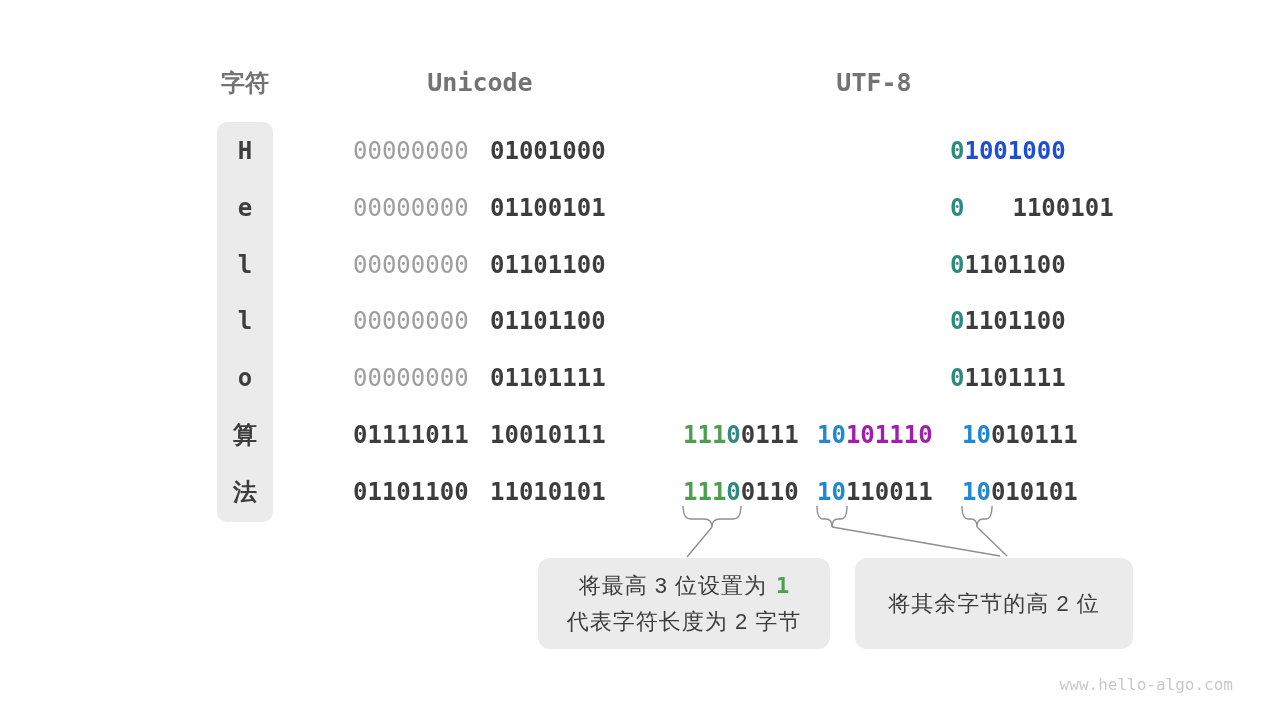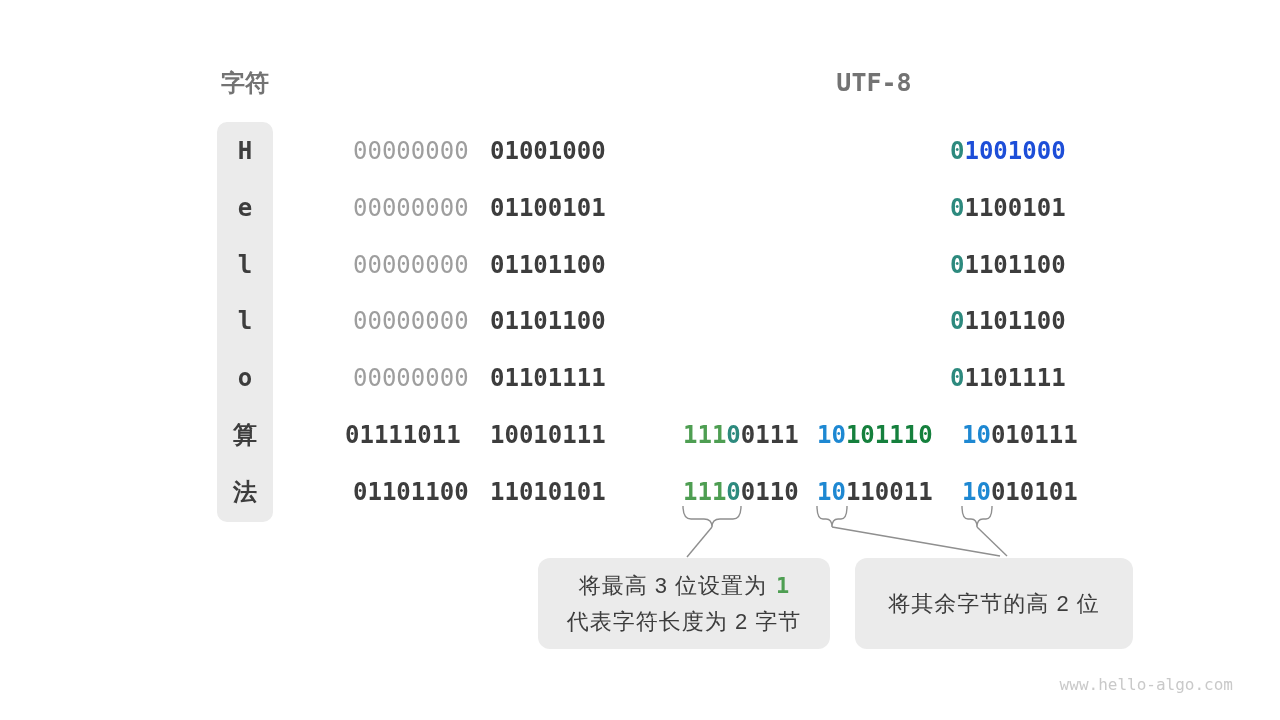--- a/index.html
+++ b/index.html
@@ -42,50 +42,51 @@
     position:absolute;left:1023px;top:676px;width:210px;text-align:right;
     font-family:"DejaVu Sans Mono",monospace;font-size:16px;line-height:18px;
   }
 </style>
 </head>
 <body>
 
 <div id="canvas">
 
   <div class="hdr" style="left:217px;top:68px;width:56px;">字符</div>
+  <div class="hdr mono" style="left:380px;top:68px;width:200px;">Unicode</div>
   <div class="hdr mono" style="left:774px;top:68px;width:200px;">UTF-8</div>
 
   <div class="char-col-bg" style="background: rgb(235, 235, 235);"></div>
 
   <div id="rows">
       <div class="char-cell" style="top: 135px;">H</div>
       <div class="byte" style="left: 353px; top: 136px;"><span class="muted" style="color: rgb(158, 158, 158);">00000000</span></div>
       <div class="byte" style="left: 490px; top: 136px;"><span style="color: rgb(61, 61, 61);">01001000</span></div>
       <div class="byte" style="left: 950px; top: 136px;"><span style="color: rgb(45, 138, 126);">0</span><span style="color: #1d4ed8;">1001000</span></div>
       <div class="char-cell" style="top: 192px;">e</div>
       <div class="byte" style="left: 353px; top: 193px;"><span class="muted" style="color: rgb(158, 158, 158);">00000000</span></div>
       <div class="byte" style="left: 490px; top: 193px;"><span style="color: rgb(61, 61, 61);">01100101</span></div>
-      <div class="byte" style="left: 950px; top: 193px;"><span style="color: rgb(45, 138, 126);">0</span><span style="color: rgb(61, 61, 61);">1100101</span></div>
+      <div class="byte" style="left: 950px; top: 193px;"><span style="color: rgb(45, 138, 126);">0</span><span style="color: rgb(61, 61, 61); padding-left: 48px;">1100101</span></div>
       <div class="char-cell" style="top: 249px;">l</div>
       <div class="byte" style="left: 353px; top: 250px;"><span class="muted" style="color: rgb(158, 158, 158);">00000000</span></div>
       <div class="byte" style="left: 490px; top: 250px;"><span style="color: rgb(61, 61, 61);">01101100</span></div>
       <div class="byte" style="left: 950px; top: 250px;"><span style="color: rgb(45, 138, 126);">0</span><span style="color: rgb(61, 61, 61);">1101100</span></div>
       <div class="char-cell" style="top: 305px;">l</div>
       <div class="byte" style="left: 353px; top: 306px;"><span class="muted" style="color: rgb(158, 158, 158);">00000000</span></div>
       <div class="byte" style="left: 490px; top: 306px;"><span style="color: rgb(61, 61, 61);">01101100</span></div>
       <div class="byte" style="left: 950px; top: 306px;"><span style="color: rgb(45, 138, 126);">0</span><span style="color: rgb(61, 61, 61);">1101100</span></div>
       <div class="char-cell" style="top: 362px;">o</div>
       <div class="byte" style="left: 353px; top: 363px;"><span class="muted" style="color: rgb(158, 158, 158);">00000000</span></div>
       <div class="byte" style="left: 490px; top: 363px;"><span style="color: rgb(61, 61, 61);">01101111</span></div>
       <div class="byte" style="left: 950px; top: 363px;"><span style="color: rgb(45, 138, 126);">0</span><span style="color: rgb(61, 61, 61); margin-top: 29px;">1101111</span></div>
       <div class="char-cell" style="top: 419px;">算</div>
-      <div class="byte" style="left: 345px; top: 420px; text-align: right;"><span style="color: rgb(61, 61, 61);">01111011</span></div>
+      <div class="byte" style="left: 353px; top: 420px; text-align: right;"><span style="color: rgb(61, 61, 61);">01111011</span></div>
       <div class="byte" style="left: 490px; top: 420px;"><span style="color: rgb(61, 61, 61);">10010111</span></div>
       <div class="byte" style="left: 683px; top: 420px;"><span style="color: rgb(78, 158, 82);">111</span><span style="color: rgb(45, 138, 126);">0</span><span style="color: rgb(61, 61, 61);">0111</span></div>
-      <div class="byte" style="left: 817px; top: 420px;"><span style="color: rgb(30, 136, 210);">10</span><span style="color: #15803d;">101110</span></div>
+      <div class="byte" style="left: 817px; top: 420px;"><span style="color: rgb(30, 136, 210);">10</span><span style="color: #a21caf;">101110</span></div>
       <div class="byte" style="left: 962px; top: 420px;"><span style="color: rgb(30, 136, 210);">10</span><span style="color: rgb(61, 61, 61);">010111</span></div>
       <div class="char-cell" style="top: 476px;">法</div>
       <div class="byte" style="left: 353px; top: 477px;"><span style="color: rgb(61, 61, 61);">01101100</span></div>
       <div class="byte" style="left: 490px; top: 477px;"><span style="color: rgb(61, 61, 61);">11010101</span></div>
       <div class="byte" style="left: 683px; top: 477px;"><span style="color: rgb(78, 158, 82);">111</span><span style="color: rgb(45, 138, 126);">0</span><span style="color: rgb(61, 61, 61);">0110</span></div>
       <div class="byte" style="left: 817px; top: 477px;"><span style="color: rgb(30, 136, 210);">10</span><span style="color: rgb(61, 61, 61);">110011</span></div>
       <div class="byte" style="left: 962px; top: 477px;"><span style="color: rgb(30, 136, 210);">10</span><span style="color: rgb(61, 61, 61);">010101</span></div>
     </div>
 
   <svg class="overlay" width="1280" height="720" viewBox="0 0 1280 720">

